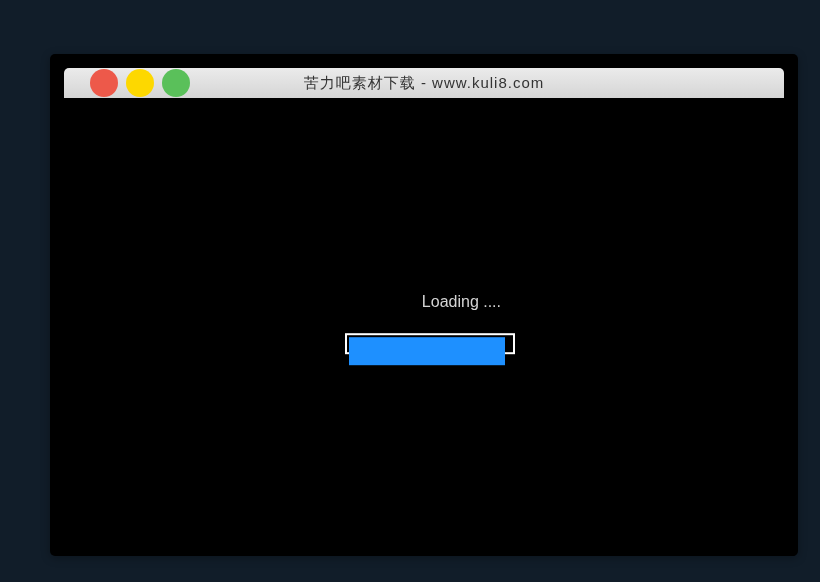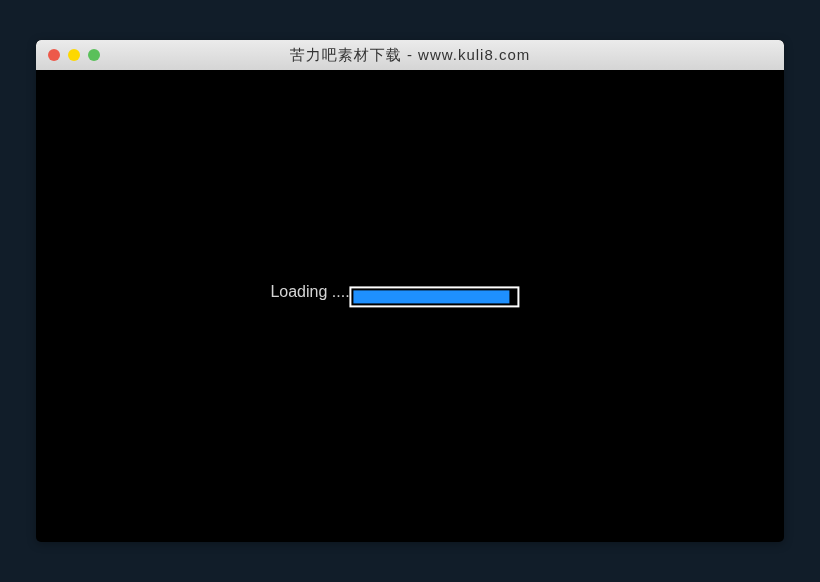--- a/index.html
+++ b/index.html
@@ -1,17 +1,17 @@
 <!DOCTYPE html>
 <html><head>
   <meta charset="utf-8">
   <style>
     * {
       margin: 0;
-      padding: 0;
+      padding: 14px;
       box-sizing: border-box;
     }
     body {
       width: 820px;
       height: 582px;
       background-color: #111d29;
       font-family: "Microsoft YaHei", Arial, sans-serif;
       overflow: hidden;
       position: relative;
     }
@@ -66,22 +66,22 @@
       margin-top: 0px;
       background-color: #000000;
       position: relative;
     }
     .loading-container {
       position: absolute;
       left: 50%;
       top: 50%;
       transform: translate(-50%, -60%);
       display: flex;
-      flex-direction: row;
-      align-items: center;
+      flex-direction: column;
+      align-items: flex-end;
     }
     .loading-text {
       color: #d4d4d4;
       font-size: 16px;
       margin-bottom: 8px;
       margin-left: -30px;
     }
     .progress-outer {
       width: 170px;
       height: 21px;

